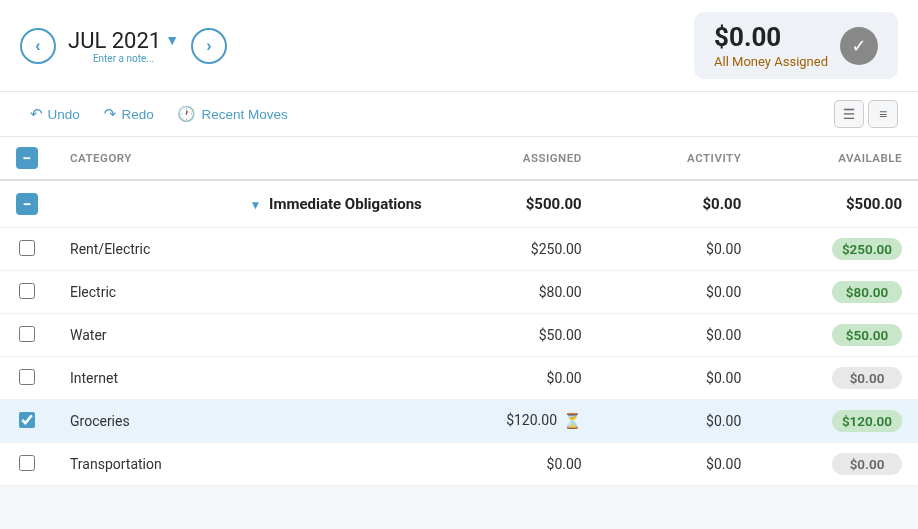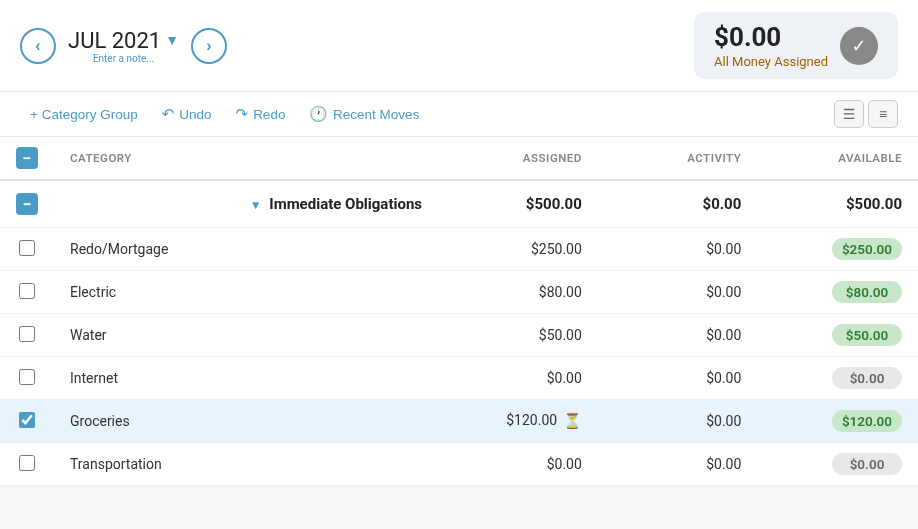--- a/index.html
+++ b/index.html
@@ -285,23 +285,20 @@
       <div>
         <div class="amount">$0.00</div>
         <div class="label">All Money Assigned</div>
       </div>
       <div class="check-circle">✓</div>
     </div>
   </div>
 </div>
 
 <div class="toolbar">
-  <button class="toolbar-btn">
-    <span>+ Category Group</span>
-  </button>
   <button class="toolbar-btn">
     <span class="icon">↶</span>
     <span>Undo</span>
   </button>
   <button class="toolbar-btn">
     <span class="icon">↷</span>
     <span>Redo</span>
   </button>
   <button class="toolbar-btn">
     <span class="icon">🕐</span>
@@ -344,21 +341,21 @@
     <span>Immediate Obligations</span>
   </td>
   <td class="right">$500.00</td>
   <td class="right">$0.00</td>
   <td class="right">$500.00</td>
 </tr>
       <tr class="item-row">
     <td class="checkbox-cell">
       <input type="checkbox" style="">
     </td>
-    <td class="category-name">Redo/Mortgage</td>
+    <td class="category-name">Rent/Electric</td>
     <td class="right">
       $250.00
     </td>
     <td class="right">$0.00</td>
     <td class="right">
       <span class="available-pill available-green">$250.00</span>
     </td>
   </tr>
       <tr class="item-row">
     <td class="checkbox-cell">

